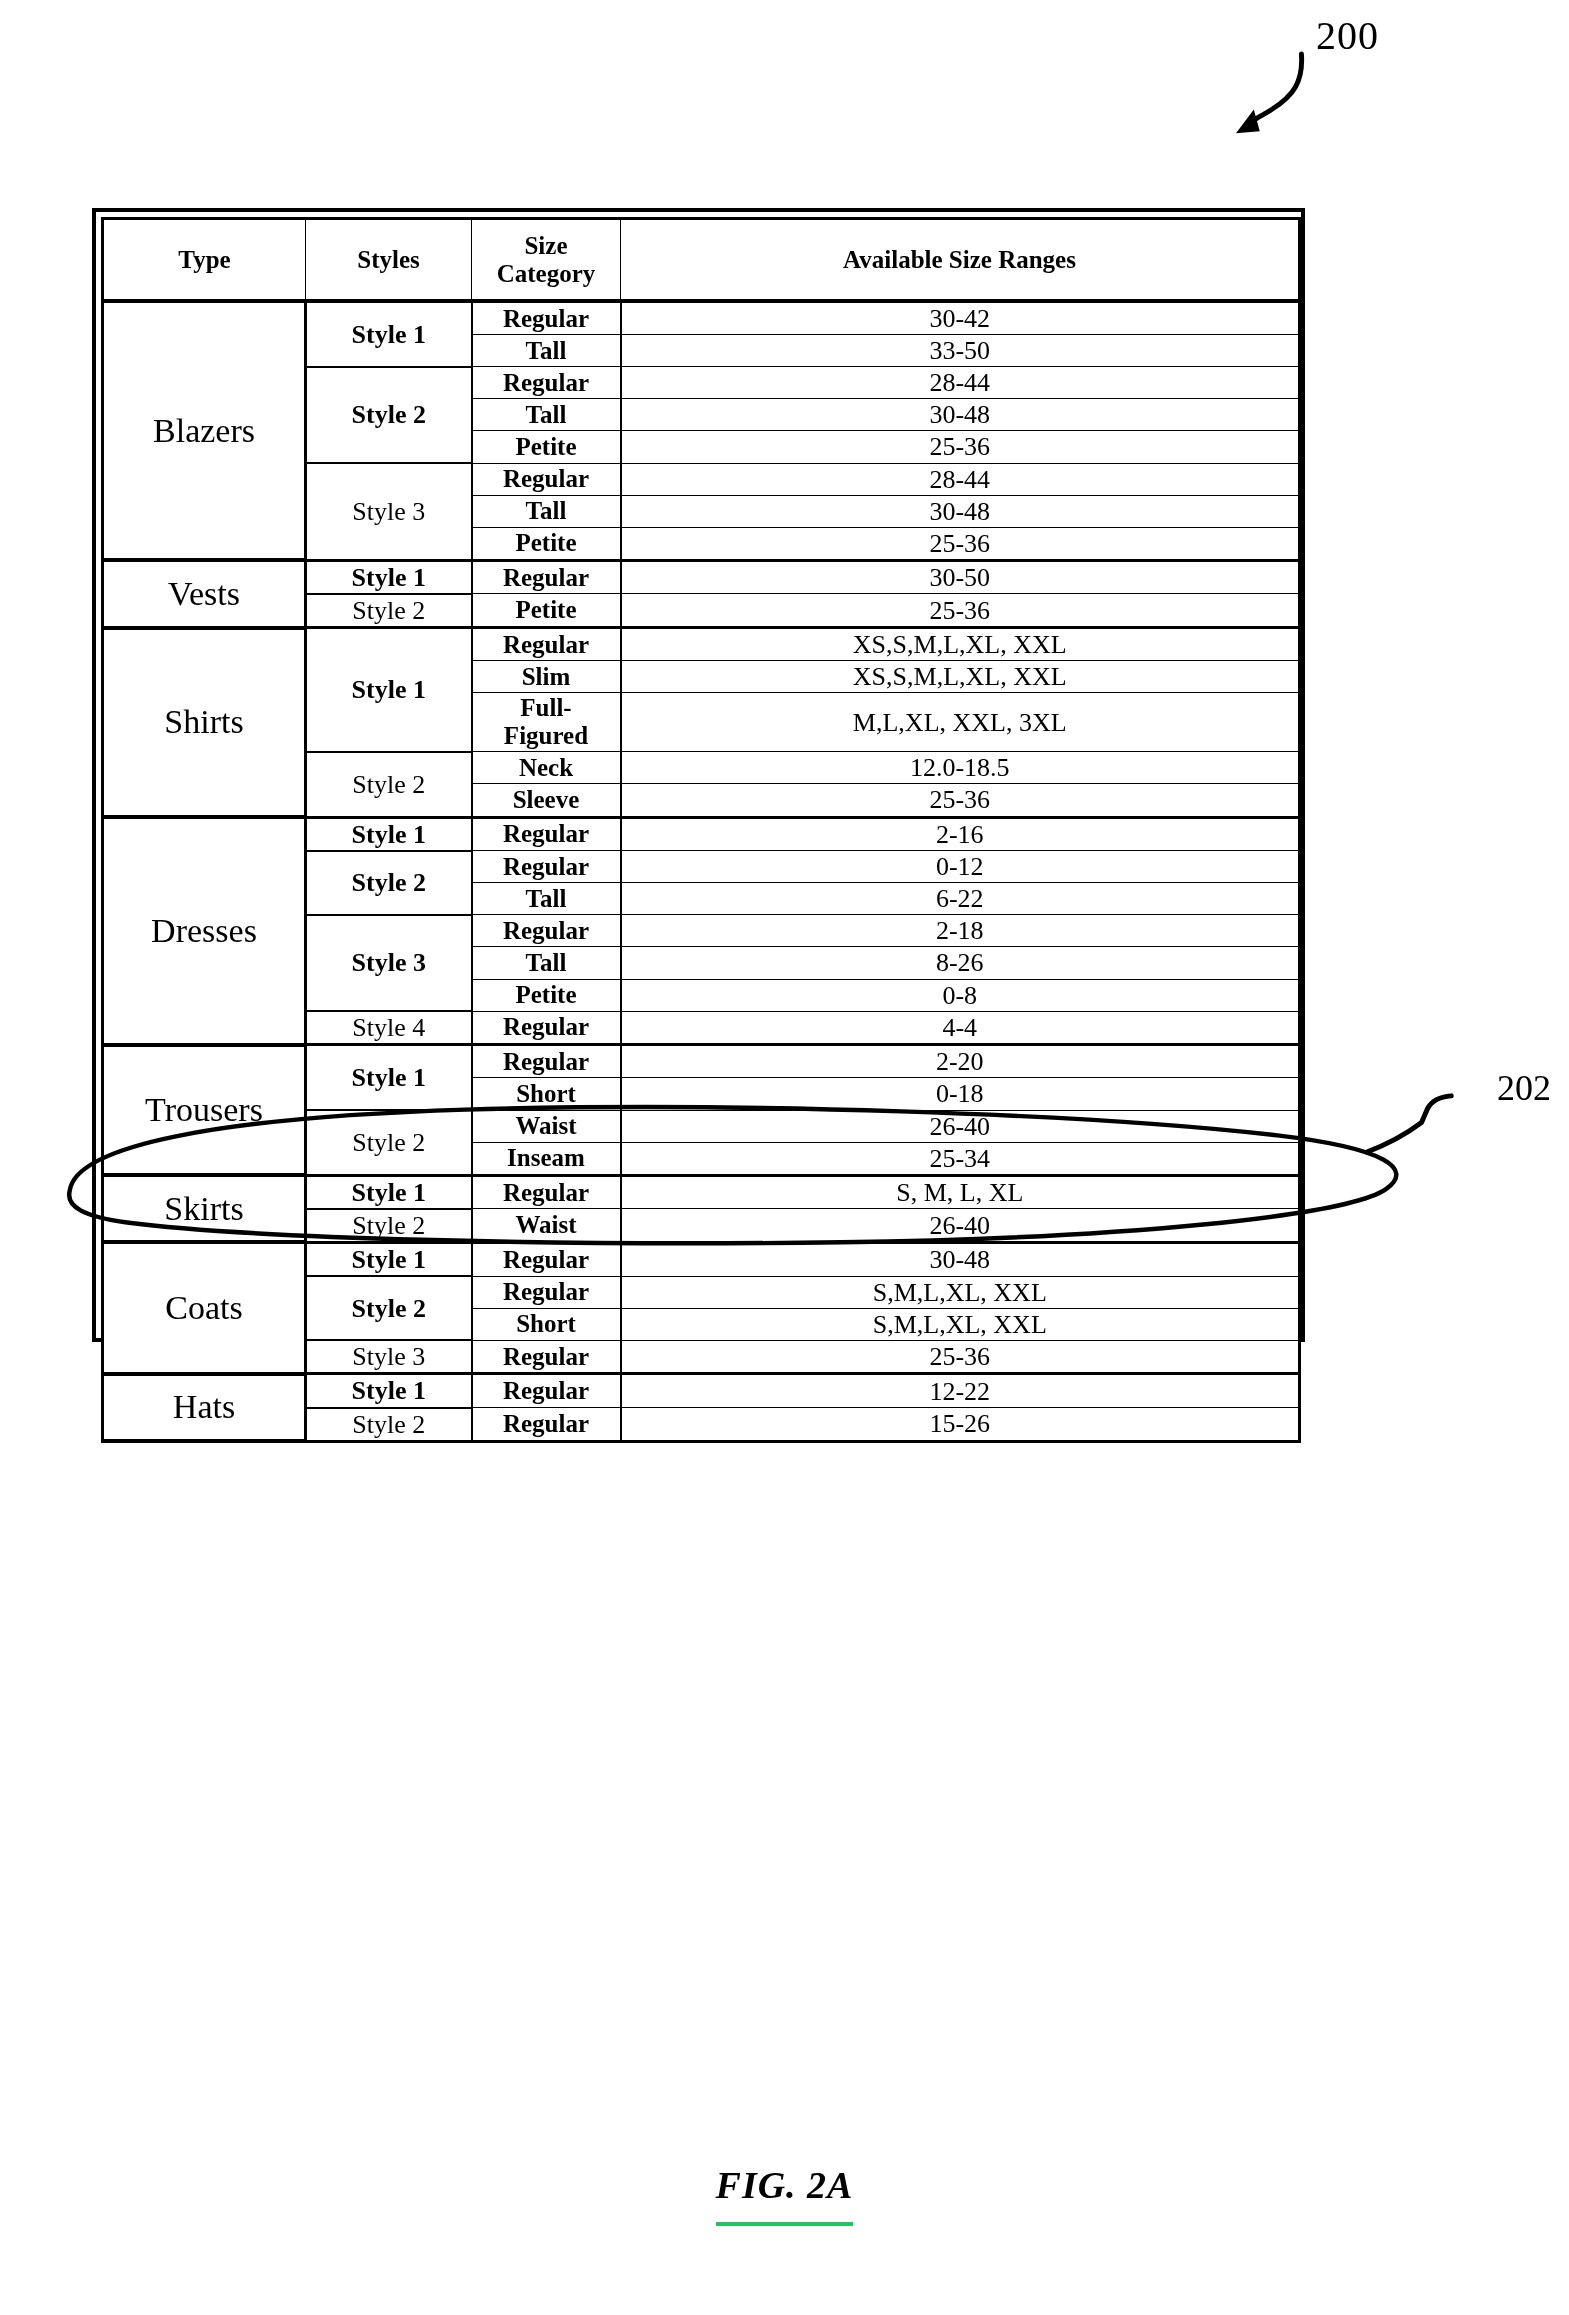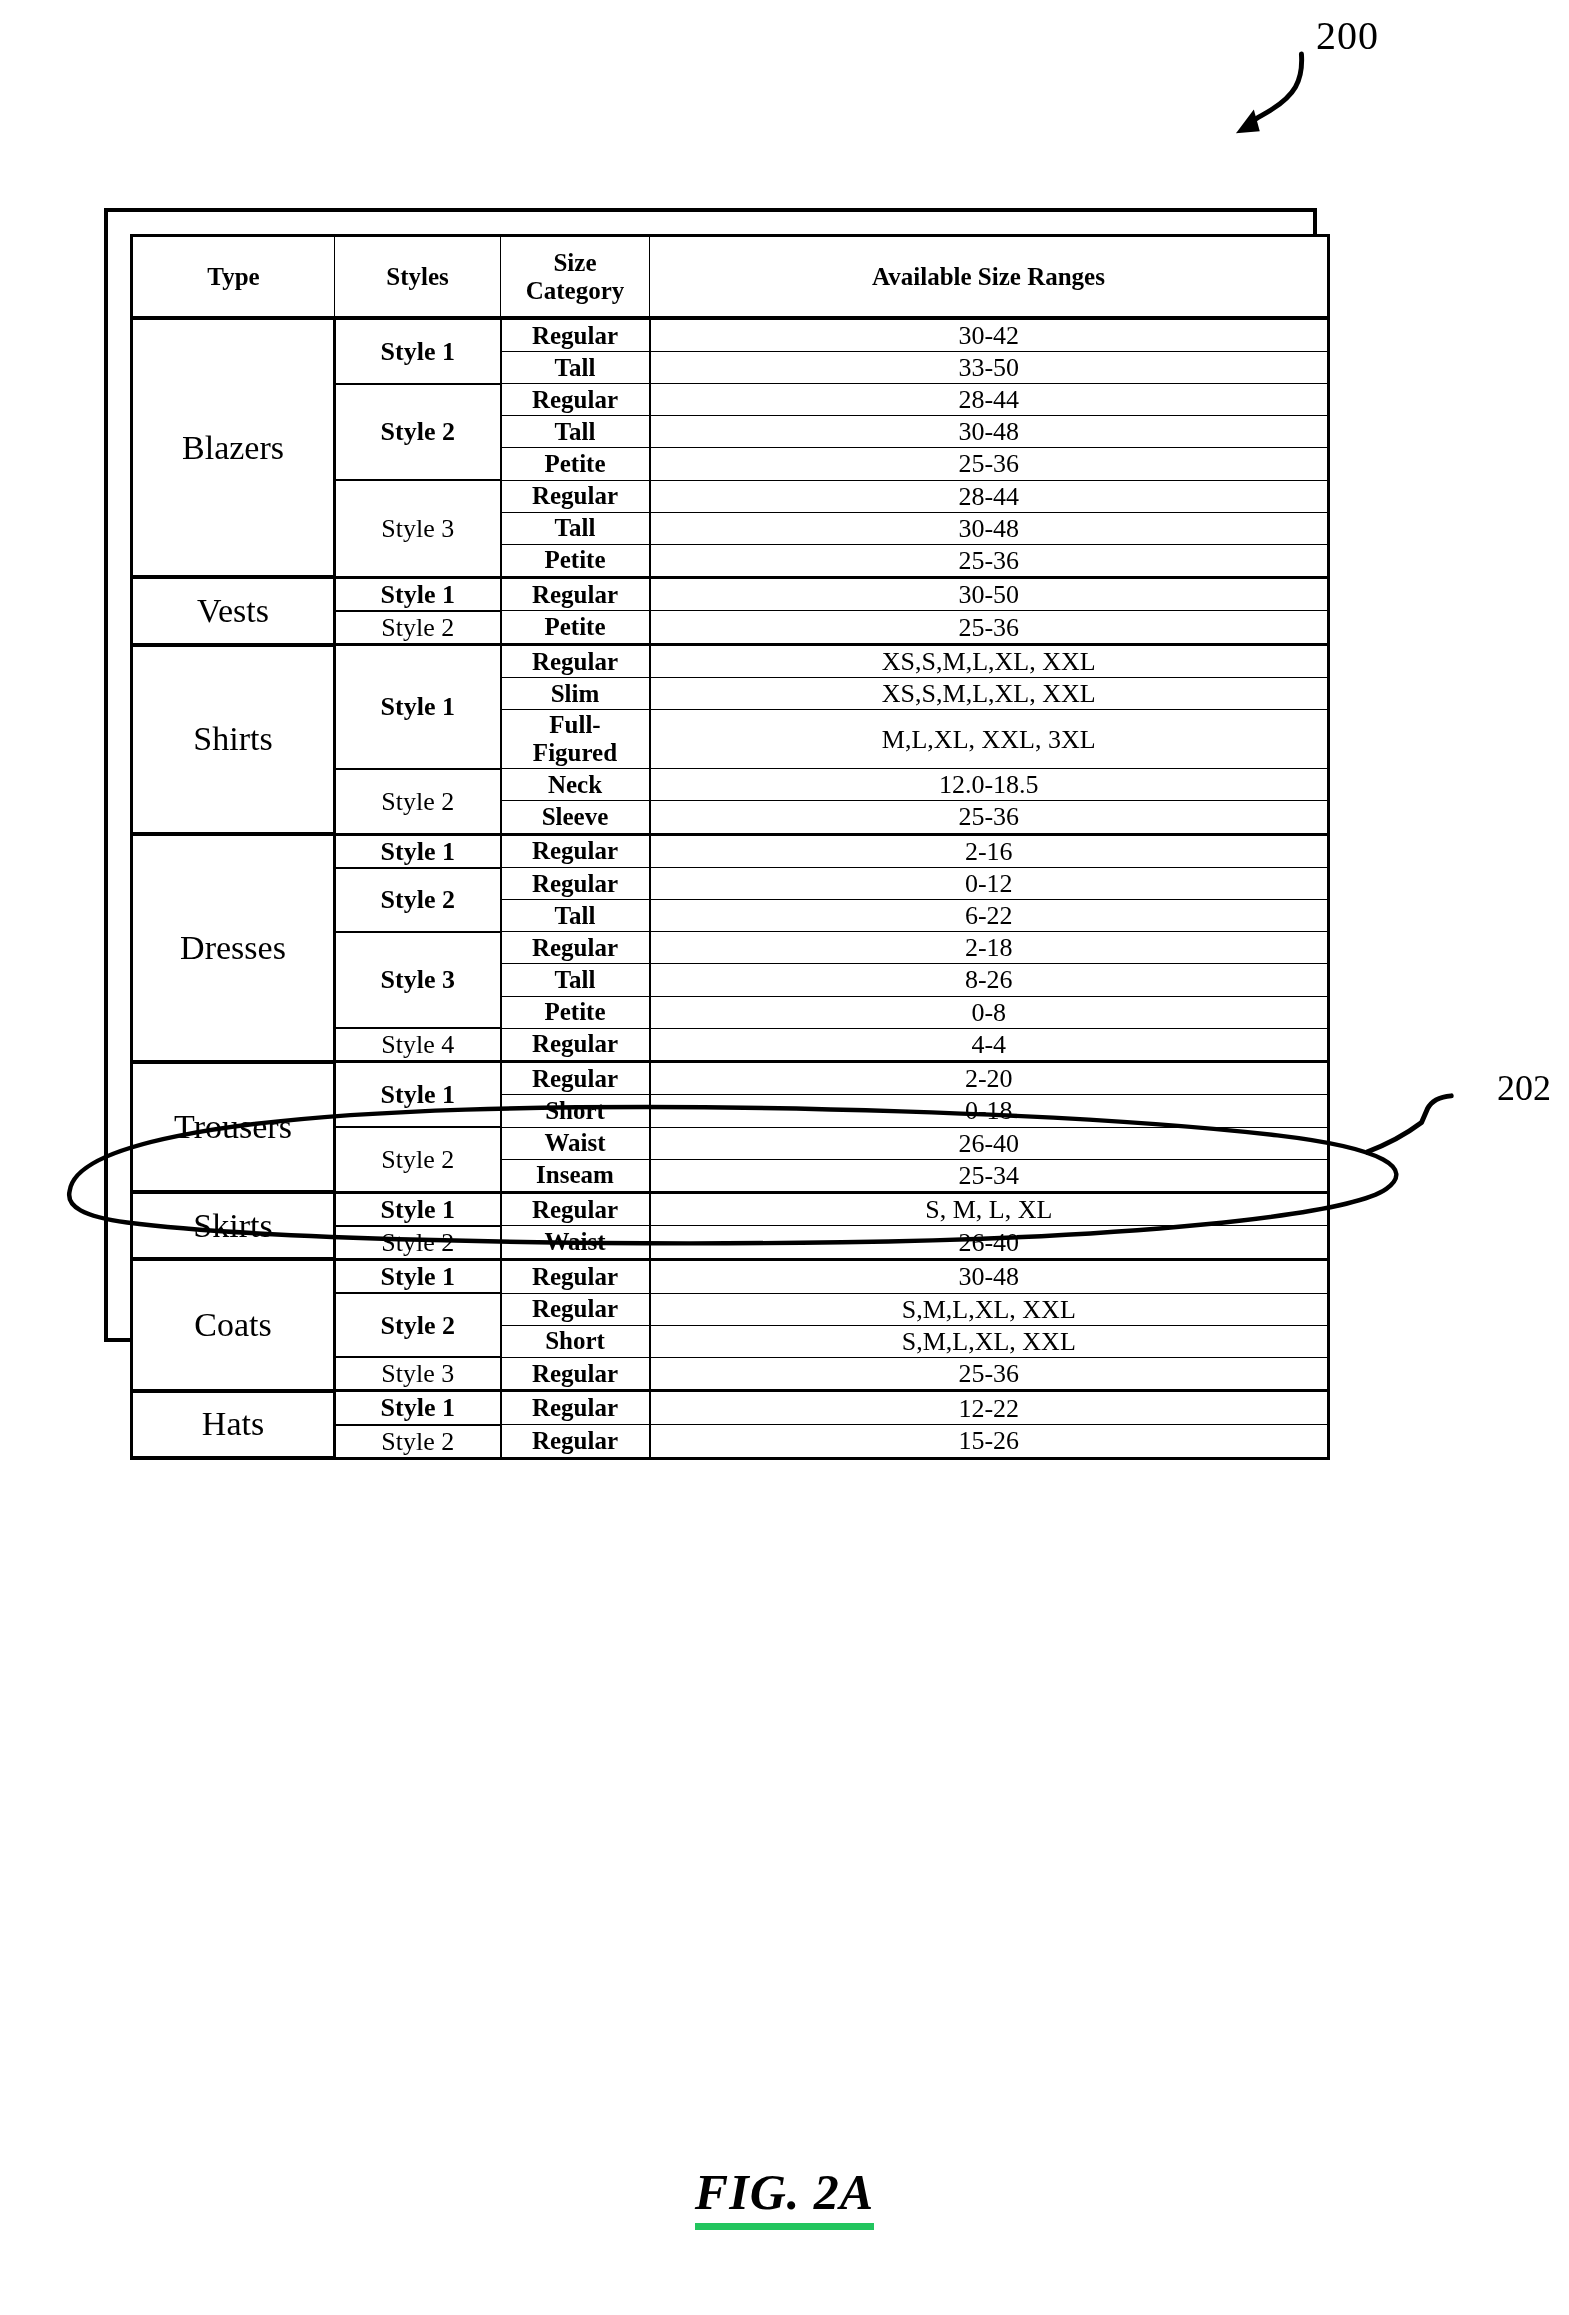--- a/index.html
+++ b/index.html
@@ -29,26 +29,26 @@
     position: absolute;
     left: 1228px;
     top: 48px;
     width: 129px;
     height: 119px;
   }
 
   
   #table-frame {
     position: absolute;
-    left: 104px;
+    left: 92px;
     top: 208px;
     width: 1213px;
     height: 1134px;
     border: 4px solid #000;
-    padding: 22px;
+    padding: 5px;
     box-sizing: border-box;
     background: #fff;
   }
   #size-table {
     width: 100%;
     height: 100%;
     border-collapse: collapse;
     table-layout: fixed;
     border: 3px solid #000;
     background: #fff;
@@ -130,24 +130,24 @@
     position: absolute;
     left: 0;
     top: 2163px;
     width: 1569px;
     text-align: center;
   }
   #figure-caption .cap-text {
     display: inline-block;
     font-style: italic;
     font-weight: 700;
-    font-size: 50px;
+    font-size: 38px;
     letter-spacing: 1px;
-    border-bottom: 7px solid #22c55e;
-    padding-bottom: 2px;
+    border-bottom: 4px solid #22c55e;
+    padding-bottom: 15px;
   }
 </style>
 </head>
 <body>
 
 <div id="fig-ref-200">200</div>
 
 <svg id="ref-200-arrow" viewBox="0 0 130 120" xmlns="http://www.w3.org/2000/svg">
   <path d="M 74 6 C 76 34, 66 48, 44 62 C 36 67, 30 70, 24 74" stroke="#000" stroke-width="5" fill="none" stroke-linecap="round"></path>
   <polygon points="26,62 8,86 32,84" fill="#000"></polygon>

